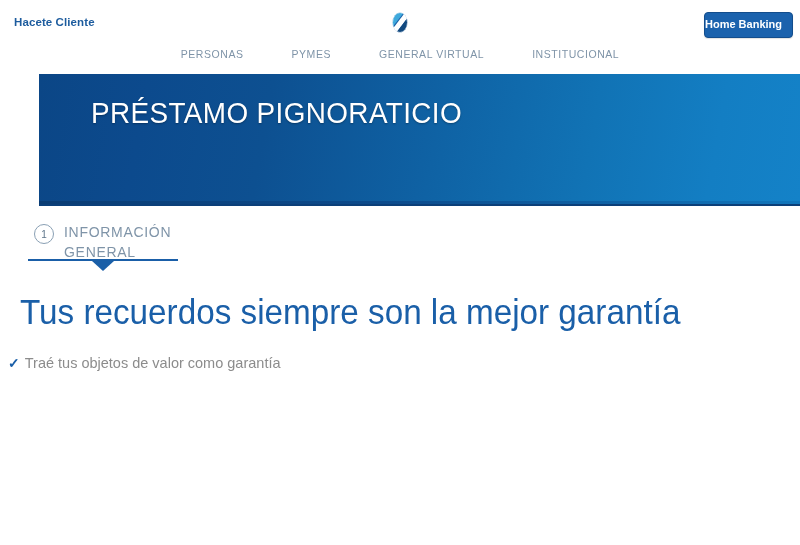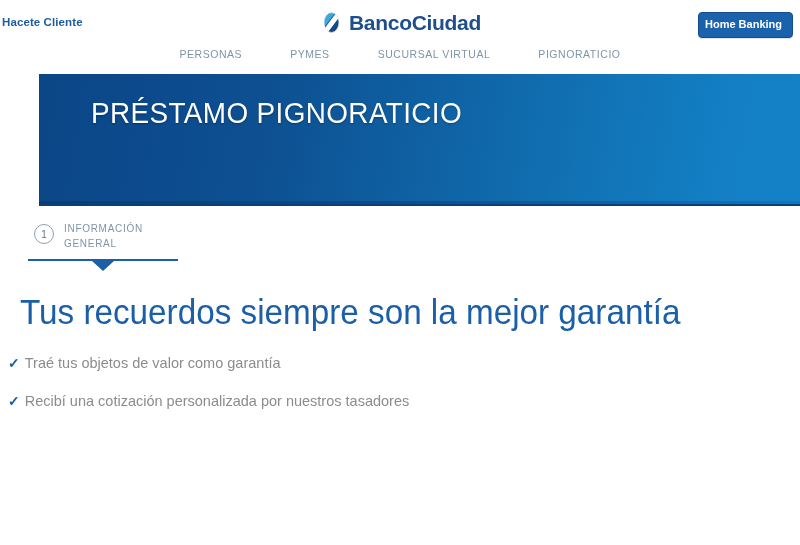--- a/index.html
+++ b/index.html
@@ -16,21 +16,21 @@
   }
 
   
   .topbar {
     position: relative;
     height: 48px;
     background: #ffffff;
   }
   .hacete-cliente {
     position: absolute;
-    left: 2px;
+    left: 14px;
     top: 16px;
     font-size: 11.5px;
     font-weight: bold;
     color: #1d5c9e;
     letter-spacing: 0.1px;
     white-space: nowrap;
     cursor: pointer;
   }
   .brand {
     position: absolute;
@@ -58,21 +58,21 @@
   .home-banking {
     position: absolute;
     right: 7px;
     top: 12px;
     background: #1b62ad;
     border: 1px solid #134d8c;
     border-radius: 4px;
     color: #ffffff;
     font-size: 11px;
     font-weight: bold;
-    padding: 6px 10px 7px 6px;
+    padding: 6px 10px 7px 0;
     line-height: 1;
     white-space: nowrap;
     cursor: pointer;
     box-shadow: 0 1px 1px rgba(0,0,0,0.12);
   }
 
   
   .mainnav {
     height: 26px;
     display: flex;
@@ -151,21 +151,21 @@
     border-radius: 50%;
     color: #5d7489;
     font-size: 10px;
     display: flex;
     align-items: center;
     justify-content: center;
     flex: 0 0 auto;
     margin-top: 3px;
   }
   .step-label {
-    font-size: 10px;
+    font-size: 14px;
     color: #7f94a8;
     letter-spacing: 0.7px;
     line-height: 1.45;
     white-space: pre-line;
     padding-top: 1px;
   }
   .step-underline {
     position: absolute;
     left: 28px;
     top: 53px;
@@ -234,31 +234,30 @@
         </clipPath>
       </defs>
       <ellipse cx="25" cy="27" rx="15" ry="20" fill="#1a5fa8"></ellipse>
       <g clip-path="url(#ellClip)">
         <polygon points="-5,60 45,-6 58,-6 8,60" fill="#ffffff"></polygon>
         <polygon points="-10,-6 43,-6 -10,62" fill="#3fa9dc"></polygon>
         <polygon points="8,60 58,-6 60,60" fill="#12497f"></polygon>
       </g>
       <ellipse cx="25" cy="27" rx="15" ry="20" fill="none" stroke="#ffffff" stroke-width="1.5"></ellipse>
     </svg>
-    <span class="brand-text">BancoCiudad</span>
   </div>
 
   <div class="home-banking">Home Banking</div>
 </div>
 
 <div class="mainnav">
   <div class="nav-item">PERSONAS</div>
   <div class="nav-item">PYMES</div>
-  <div class="nav-item">SUCURSAL VIRTUAL</div>
-  <div class="nav-item">PIGNORATICIO</div>
+  <div class="nav-item">GENERAL VIRTUAL</div>
+  <div class="nav-item">INSTITUCIONAL</div>
 </div>
 
 <div class="hero">
   <div class="hero-title">PRÉSTAMO PIGNORATICIO</div>
 </div>
 
 <div class="steps">
   <div class="step">
     <div class="step-circle">1</div>
     <div class="step-label">INFORMACIÓN
@@ -269,17 +268,14 @@
 </div>
 
 <div class="content">
 
   <h1 class="headline">Tus recuerdos siempre son la mejor garantía</h1>
 
   <ul class="bullets">
     <li class="bullet">
       <span class="check">✓</span><span>Traé tus objetos de valor como garantía</span>
     </li>
-    <li class="bullet">
-      <span class="check">✓</span><span>Recibí una cotización personalizada por nuestros tasadores</span>
-    </li>
   </ul>
 </div>
 
 </body></html>

